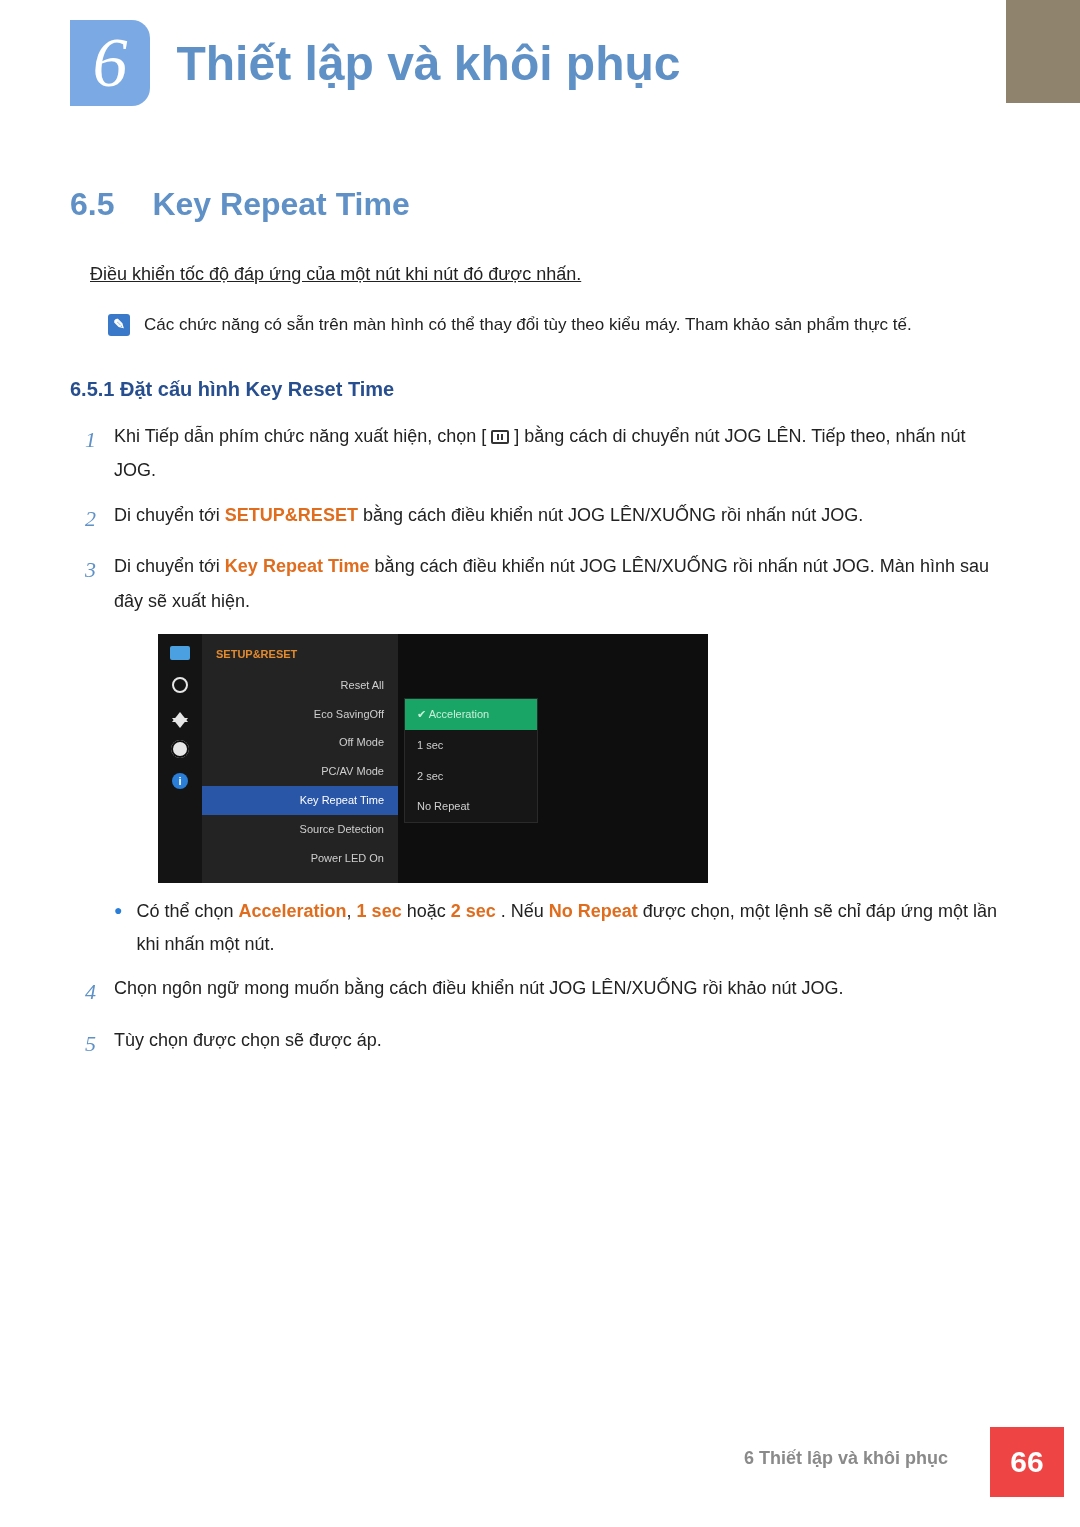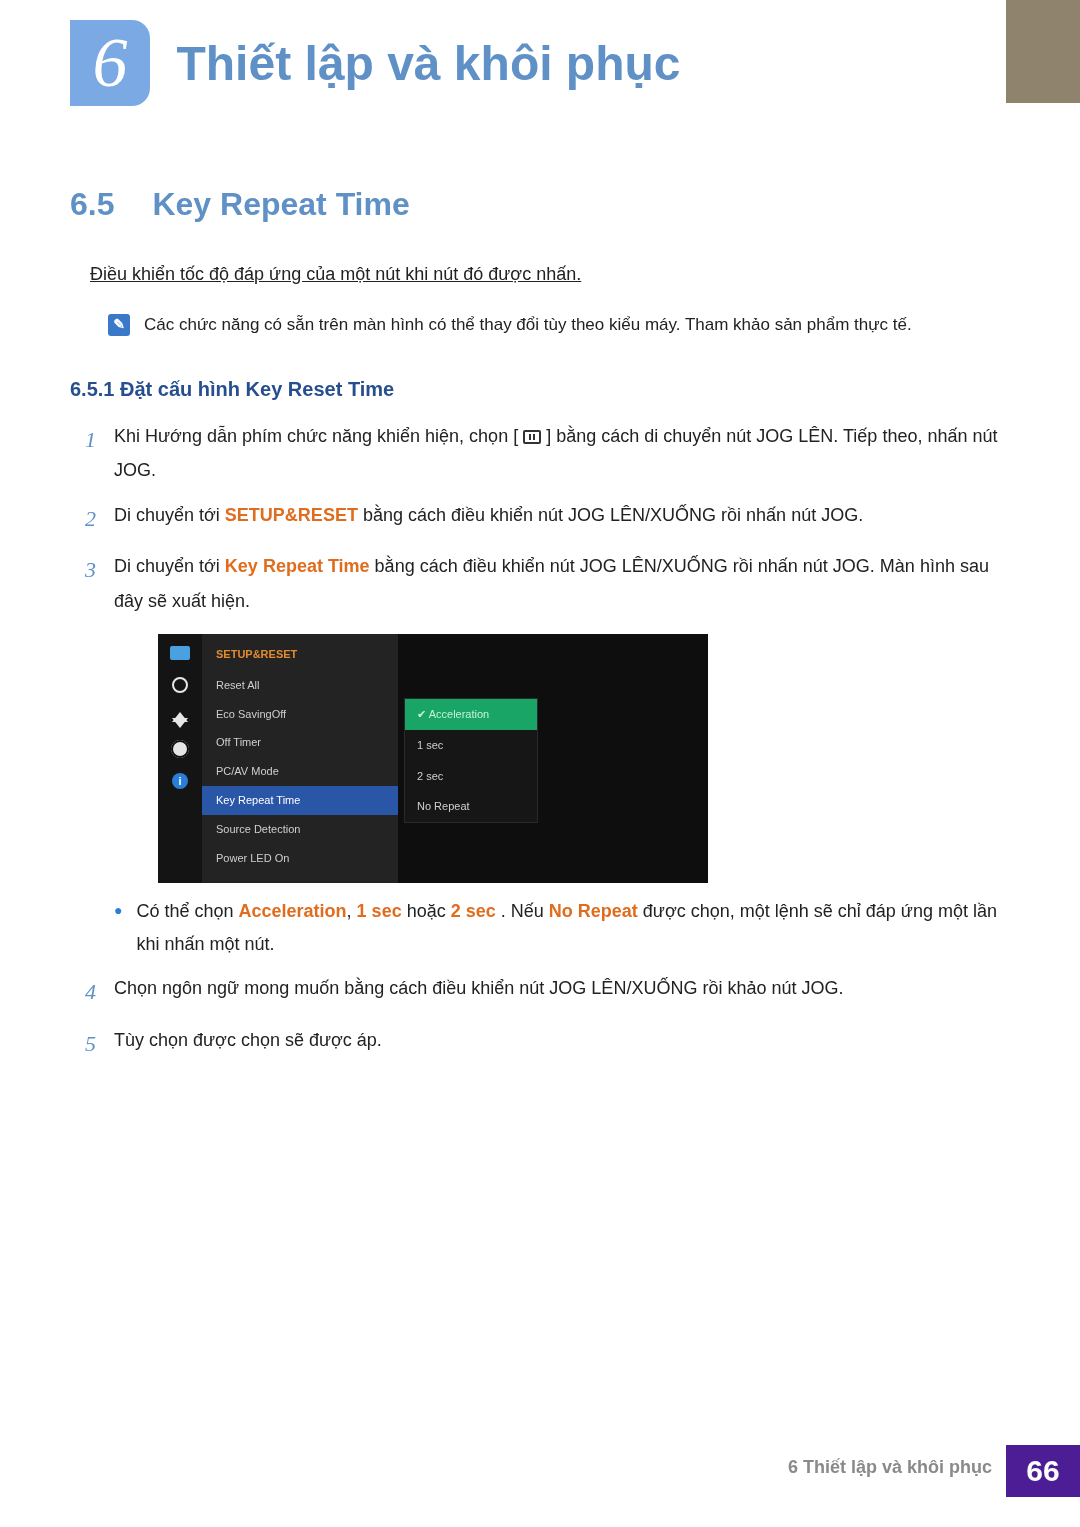--- a/index.html
+++ b/index.html
@@ -147,21 +147,21 @@
     width: 196px;
     background: #232323;
     padding: 8px 0 10px 0;
   }
   .osd-menu .hdr {
     color: #e38b2f; font-size: 11px; font-weight: 700;
     padding: 2px 14px 6px 14px;
   }
   .osd-menu .item {
     padding: 4px 14px;
-    display: flex; justify-content: flex-start;
+    display: flex; justify-content: flex-end;
   }
   .osd-menu .item.sel { background: #2a56a8; color:#fff; }
   .osd-sub {
     width: 150px;
     padding: 60px 0 0 0;
   }
   .osd-sub-inner {
     margin: 4px 10px 10px 6px;
     border: 1px solid #2a2a2a;
     background: #161616;
@@ -180,34 +180,34 @@
     line-height: 1.35;
     color: #cfcfcf;
   }
   .bullet {
     display: flex; gap: 14px; margin-top: 12px;
     font-size: 18px; line-height: 1.85;
   }
   .bullet-dot { color:#2a7ed8; font-size: 14px; line-height: 30px; }
   .footer {
     position: absolute;
-    bottom: 30px; right: 0;
-    display: flex; align-items: center;
+    bottom: 30px; right: 16px;
+    display: flex; align-items: center; gap: 28px;
   }
   .footer-cap {
     color: #8a8a8a;
     font-size: 18px; font-weight: 700;
     padding-right: 14px;
   }
   .footer-page {
-    background: #4c1d95;
+    background: #ef4444;
     color: #fff;
     font-size: 30px;
     font-weight: 700;
-    width: 74px; height: 52px;
+    width: 74px; height: 70px;
     display: flex; align-items: center; justify-content: center; margin-top: 8px;
   }
 </style>
 </head>
 <body>
 
 <div class="right-band"></div>
 
 <div class="header">
   <div class="chapter-badge">
@@ -230,21 +230,21 @@
   <div>Các chức năng có sẵn trên màn hình có thể thay đổi tùy theo kiểu máy. Tham khảo sản phẩm thực tế.</div>
 </div>
 
 <div class="subsection">6.5.1  Đặt cấu hình Key Reset Time</div>
 
 <div class="steps">
 
   <div class="step">
     <div class="step-num">1</div>
     <div class="step-body">
-      <span>Khi Hướng dẫn phím chức năng khiển hiện, chọn [</span>
+      <span>Khi Tiếp dẫn phím chức năng xuất hiện, chọn [</span>
       <span class="inline-icon"></span>
       <span>] bằng cách di chuyển nút JOG LÊN. Tiếp theo, nhấn nút JOG.</span>
     </div>
   </div>
 
   <div class="step">
     <div class="step-num">2</div>
     <div class="step-body">
       <span>Di chuyển tới </span>
       <span class="orange">SETUP&amp;RESET</span>
@@ -281,21 +281,21 @@
           <div class="hdr">SETUP&amp;RESET</div>
           <div class="item">
               <span>Reset All</span>
               <span></span>
             </div>
           <div class="item">
               <span>Eco Saving</span>
               <span>Off</span>
             </div>
           <div class="item">
-              <span>Off Timer</span>
+              <span>Off Mode</span>
               <span></span>
             </div>
           <div class="item">
               <span>PC/AV Mode</span>
               <span></span>
             </div>
           <div class="item sel">
               <span>Key Repeat Time</span>
               <span></span>
             </div>

